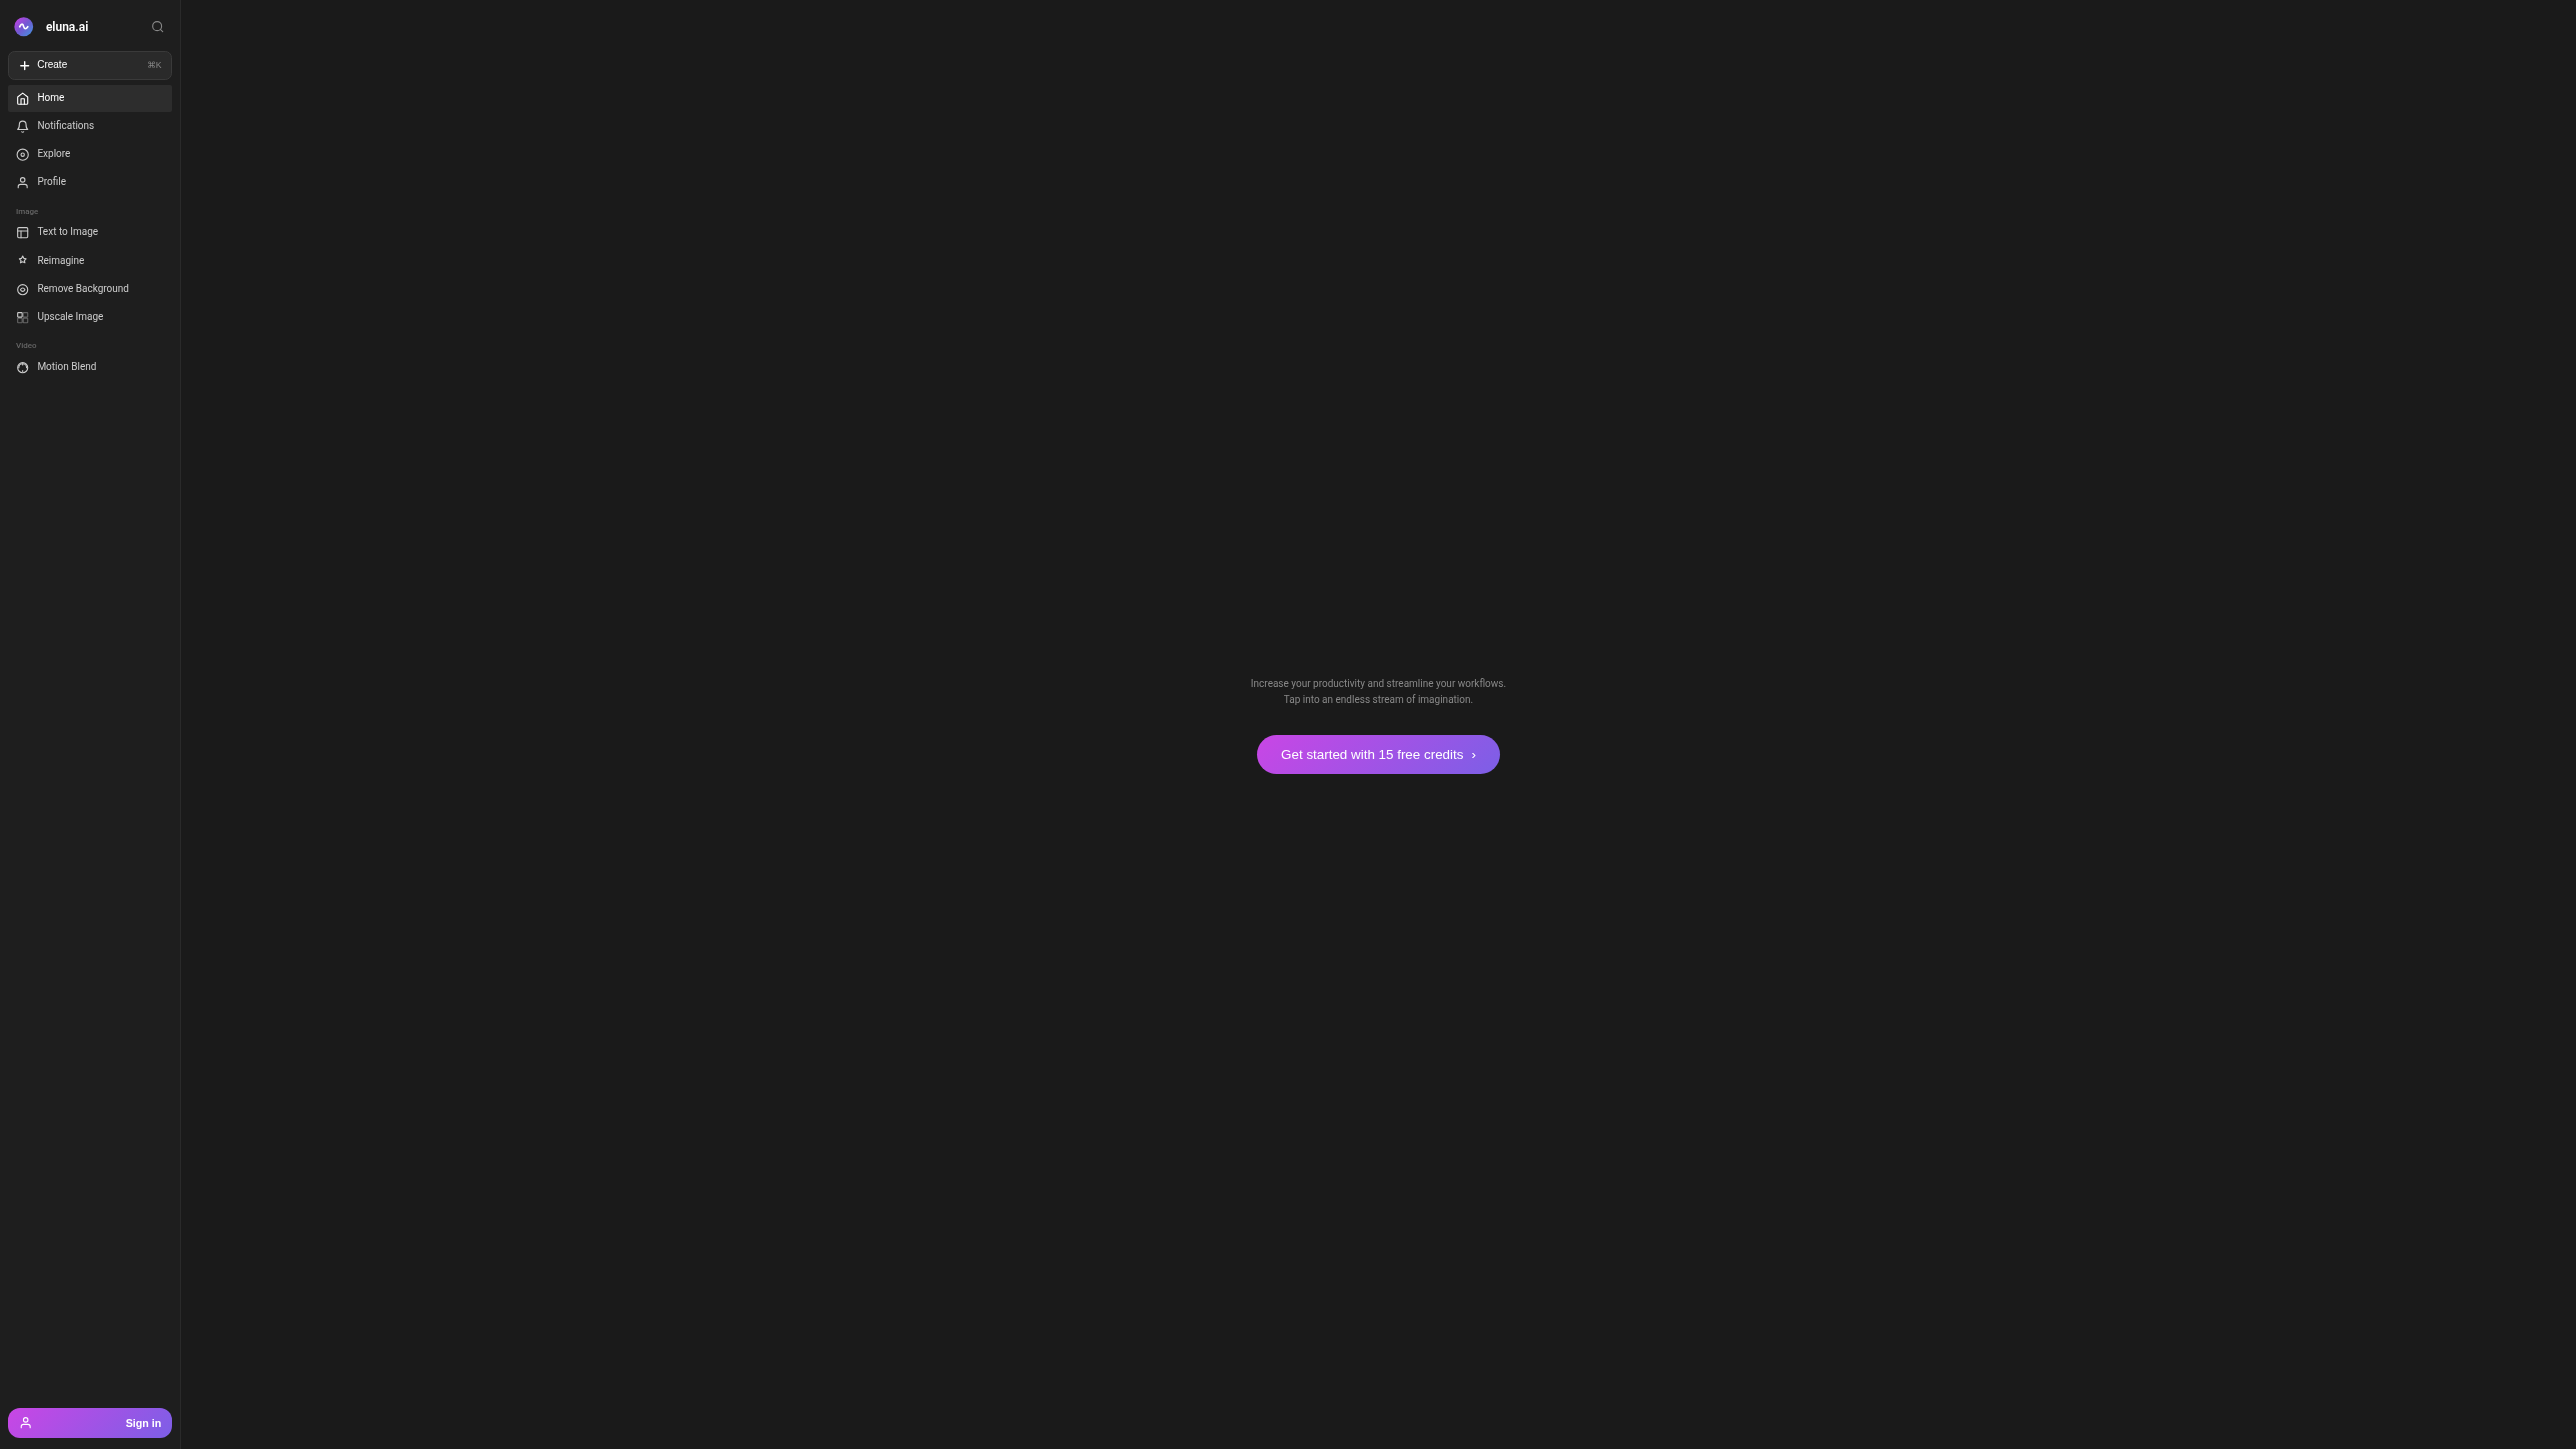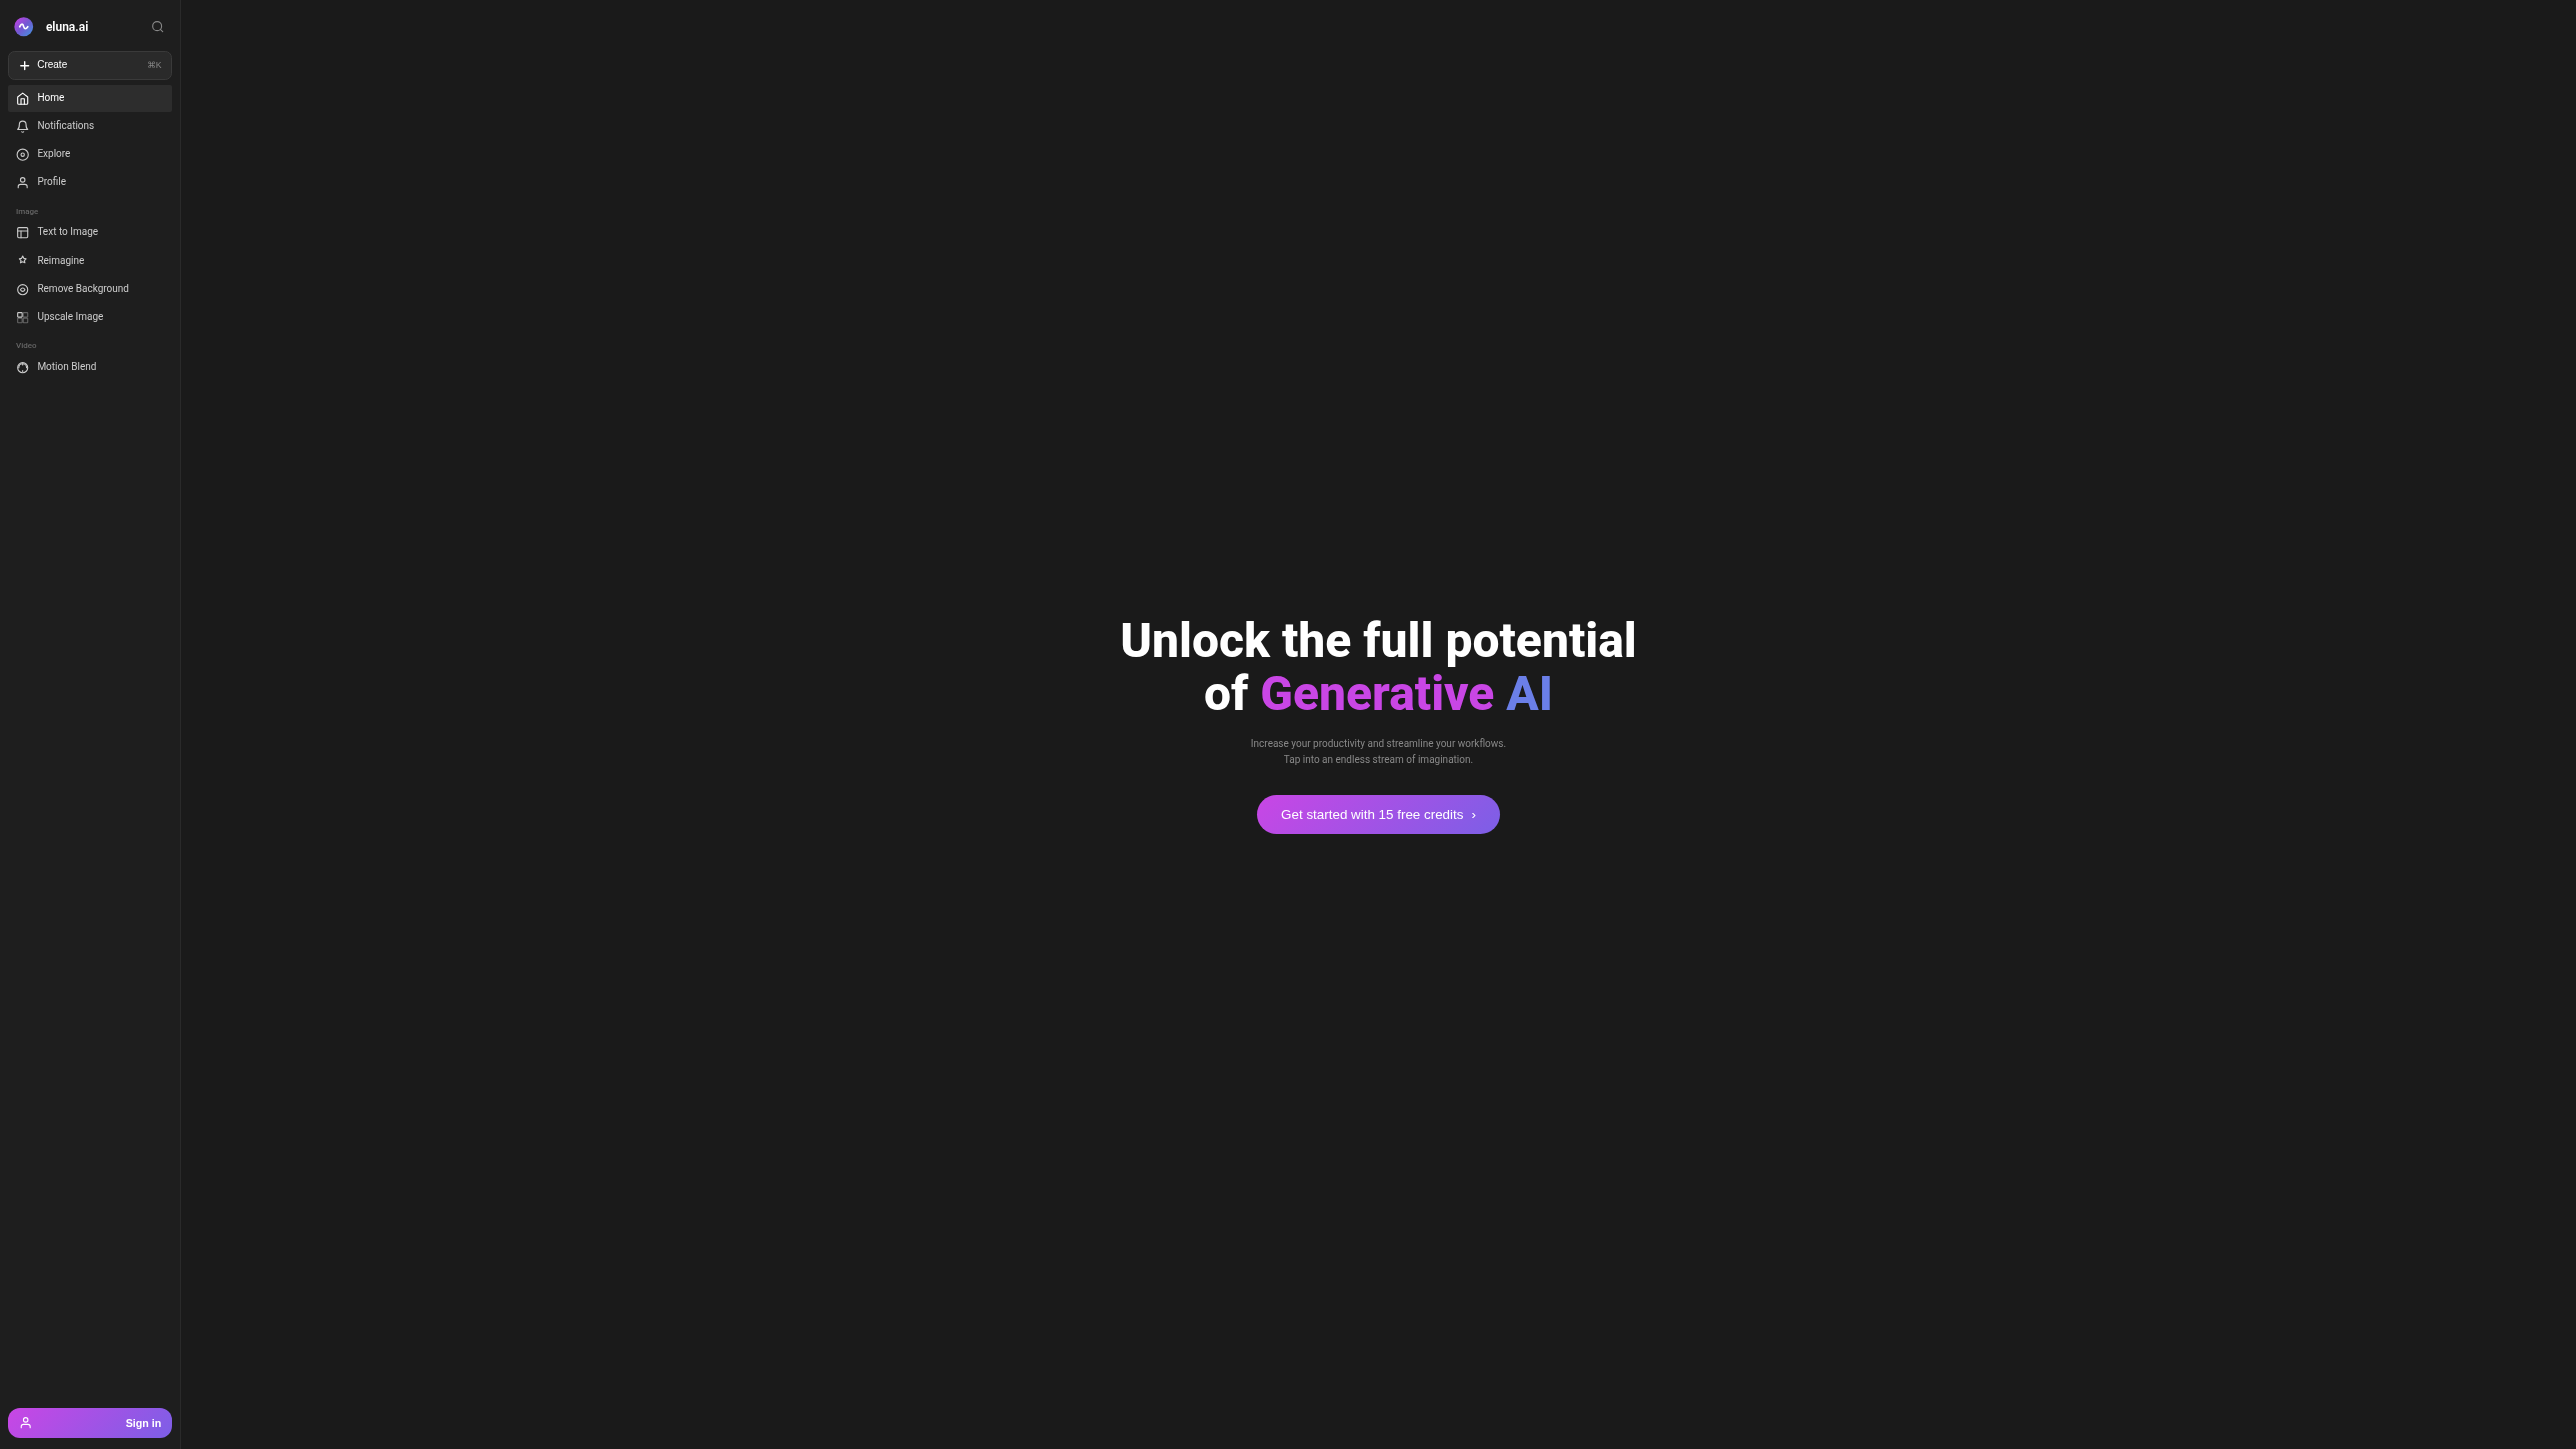--- a/index.html
+++ b/index.html
@@ -372,24 +372,20 @@
       </svg>
       <span>Sign in</span>
     </button>
   </div>
 
 </aside>
 
 <main class="main-content">
   <div class="hero-section">
 
-    <h1 class="hero-title">
-      <span>Unlock the full potential</span><br>
-      <span>of </span><span class="highlight-purple" style="color: rgb(201, 70, 229);">Generative</span><span class="highlight-blue" style="color: rgb(107, 127, 232);"> AI</span>
-    </h1>
 
     <p class="hero-subtitle">
       <span>Increase your productivity and streamline your workflows.</span><br>
       <span>Tap into an endless stream of imagination.</span>
     </p>
 
     <button class="cta-button">
       <span>Get started with 15 free credits</span>
       <span class="cta-chevron">›</span>
     </button>

